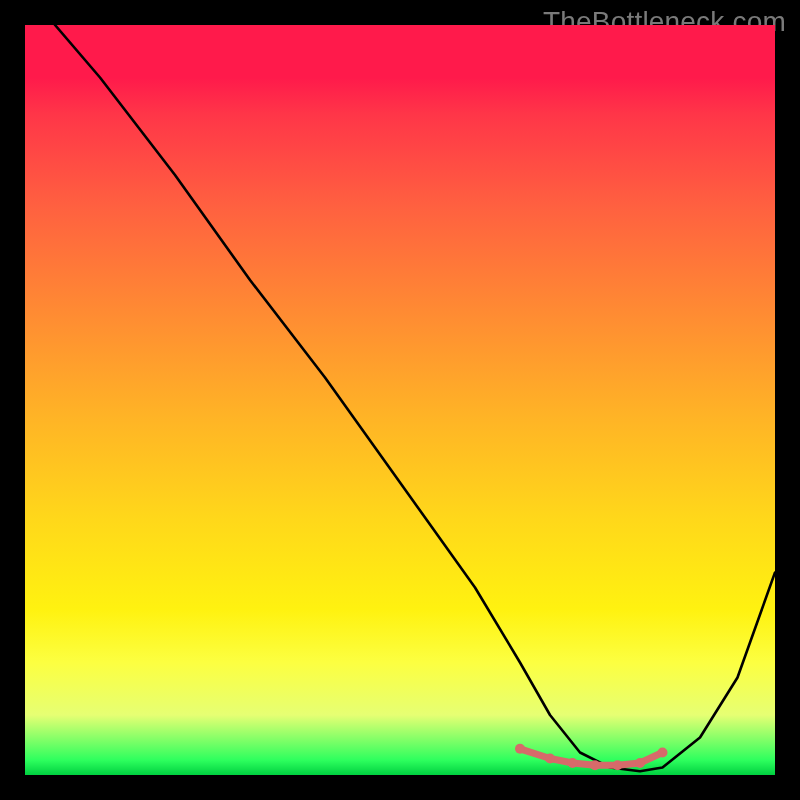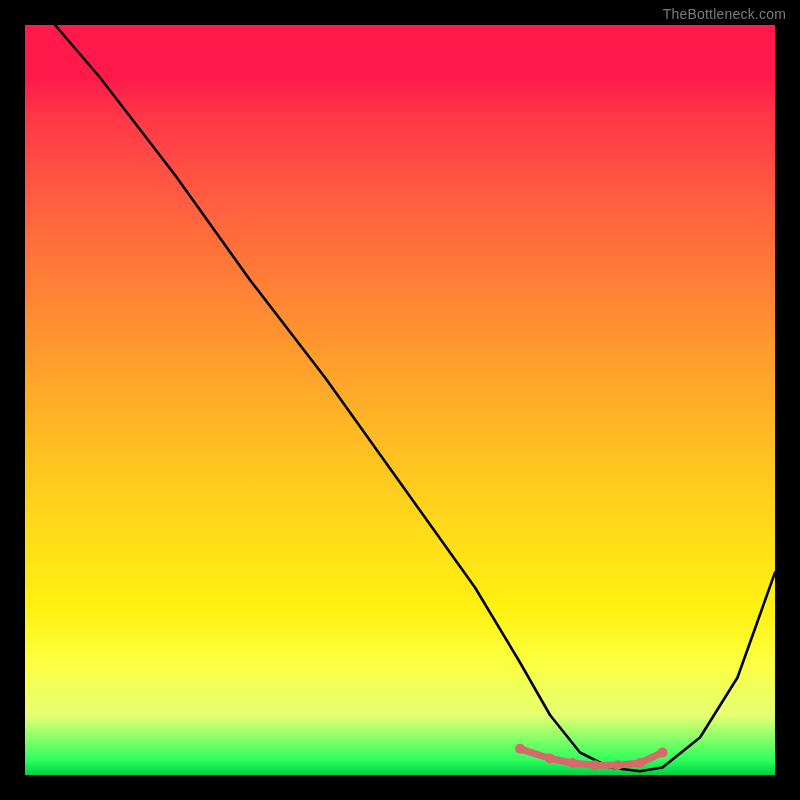--- a/index.html
+++ b/index.html
@@ -14,21 +14,21 @@
   .stage {
     position: relative;
     width: 800px;
     height: 800px;
   }
   .attribution {
     position: absolute;
     top: 6px;
     right: 14px;
     color: #7a7a7a;
-    font-size: 14px;
+    font-size: 28px;
     font-weight: 500;
     letter-spacing: 0.2px;
   }
   .plot {
     position: absolute;
     left: 25px;
     top: 25px;
     width: 750px;
     height: 750px;
     background: linear-gradient(

